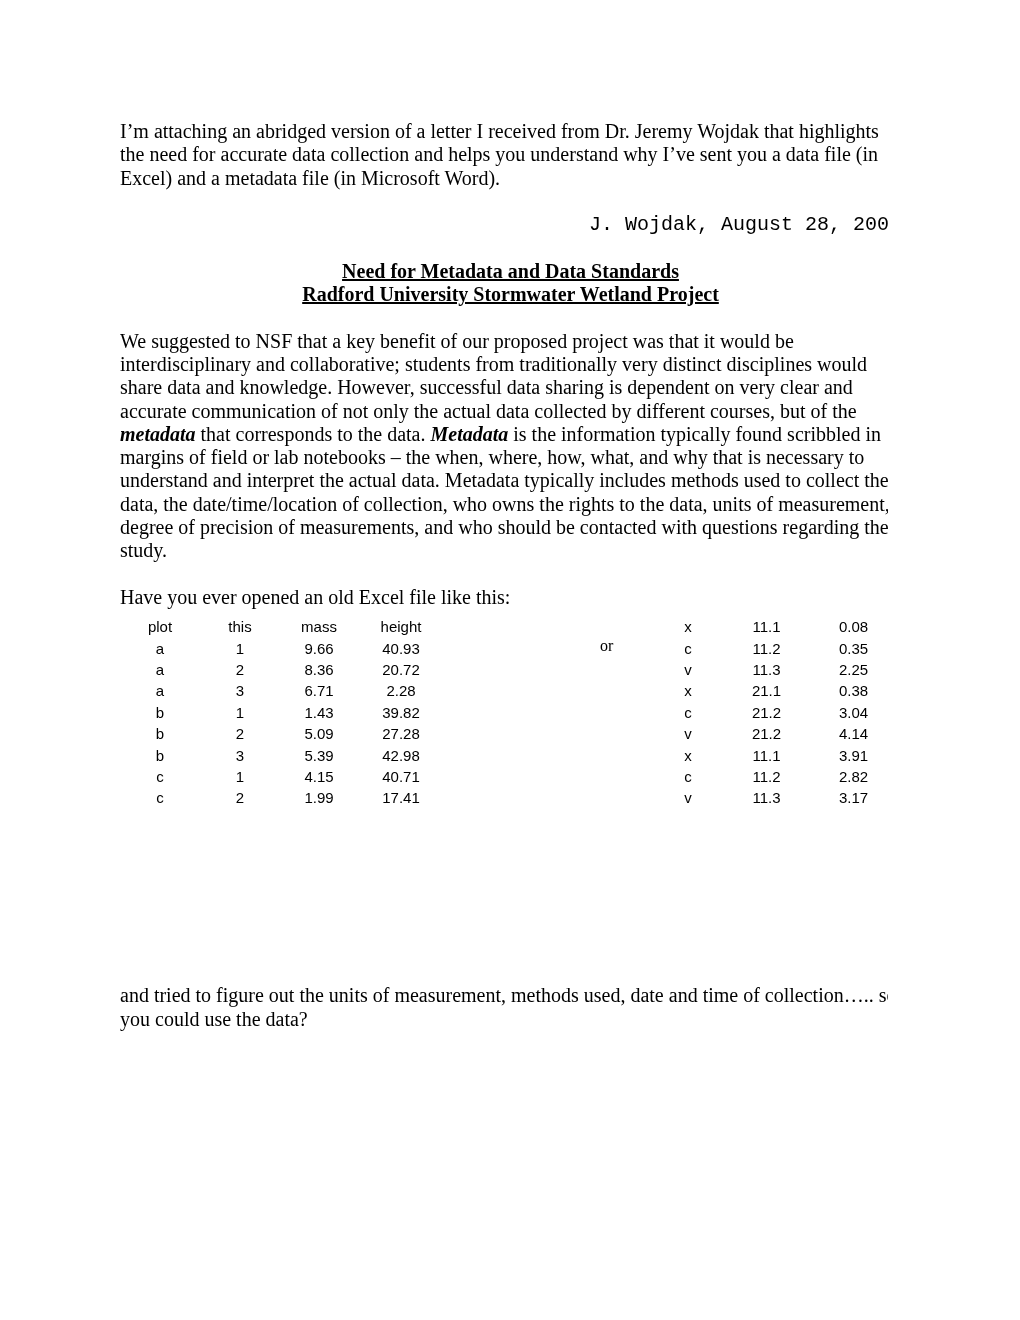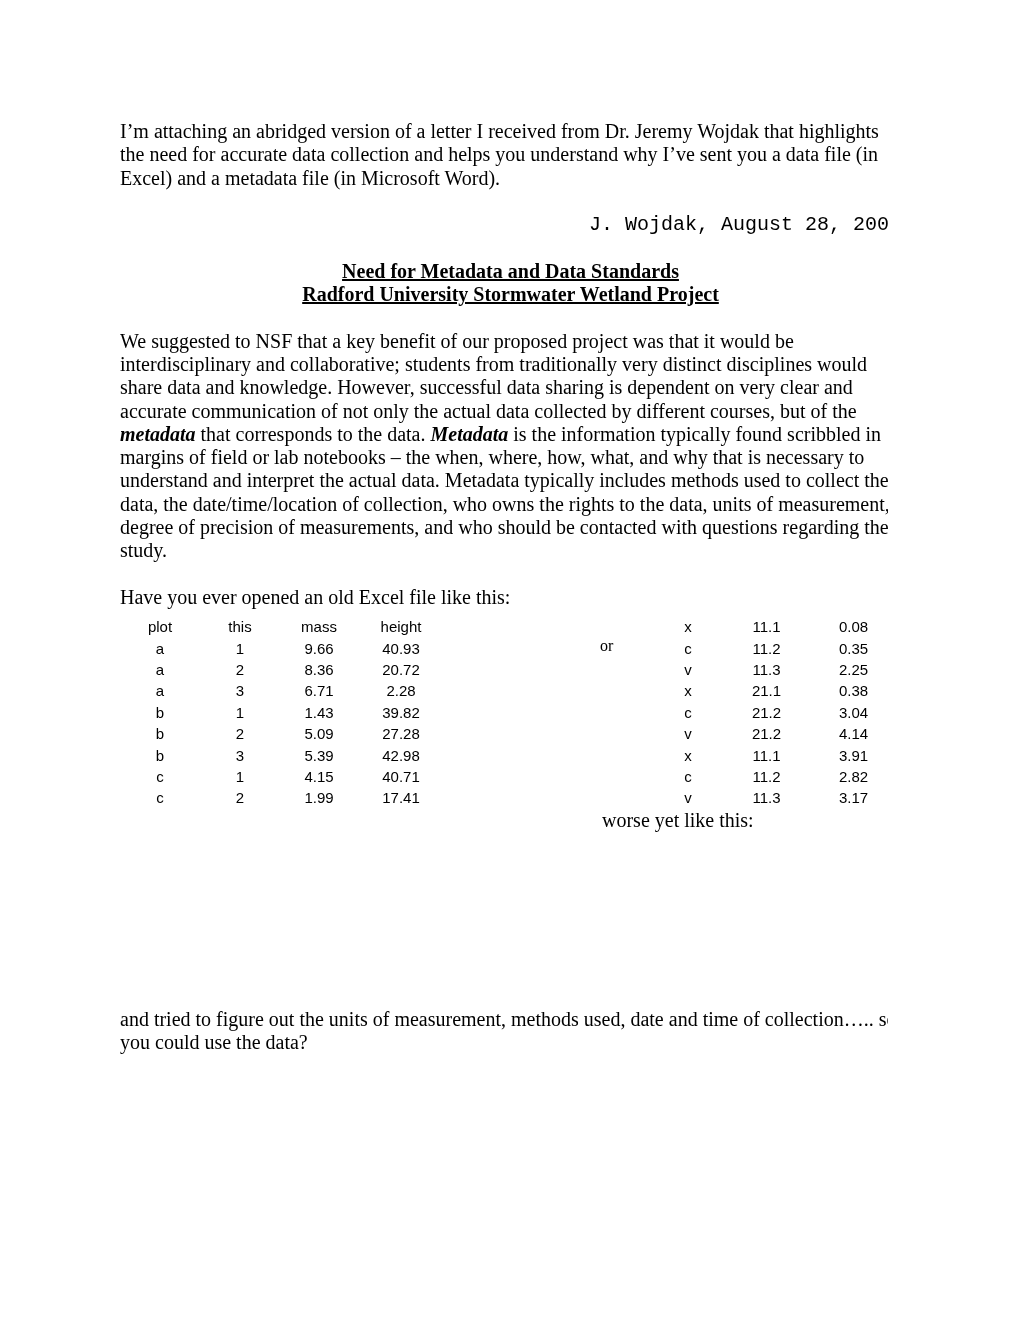--- a/index.html
+++ b/index.html
@@ -161,21 +161,20 @@
           <div>3.91</div>
           <div>c</div>
           <div>11.2</div>
           <div>2.82</div>
           <div>v</div>
           <div>11.3</div>
           <div>3.17</div>
         </div>
     </div>
 
-    <p class="worse-line">worse yet like this:</p>
 
     <div class="figure-space"></div>
 
     <p>and tried to figure out the units of measurement, methods used, date and time of collection….. so you could use the data?</p>
 
 
   </div>
 </div>
 
 </body></html>

